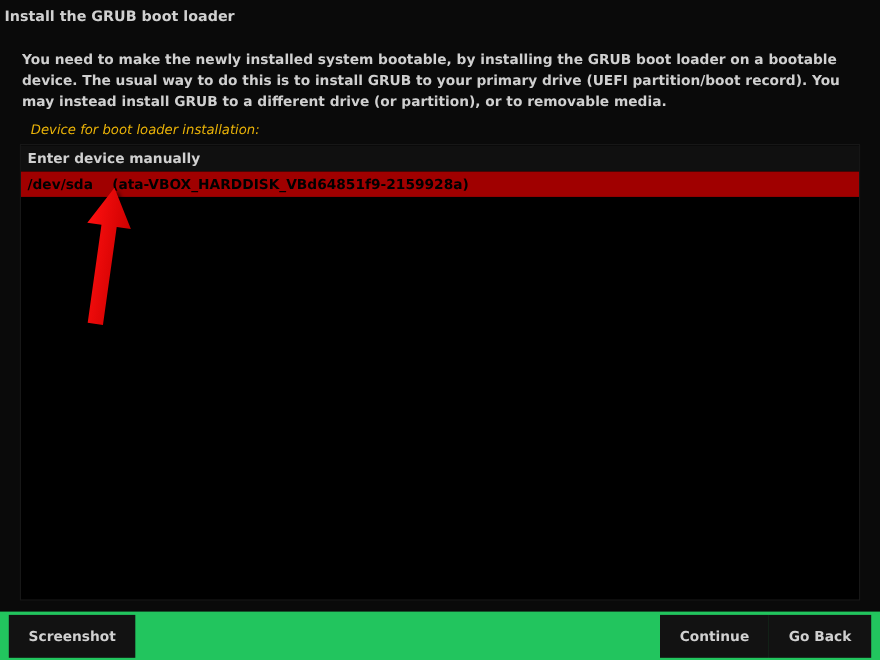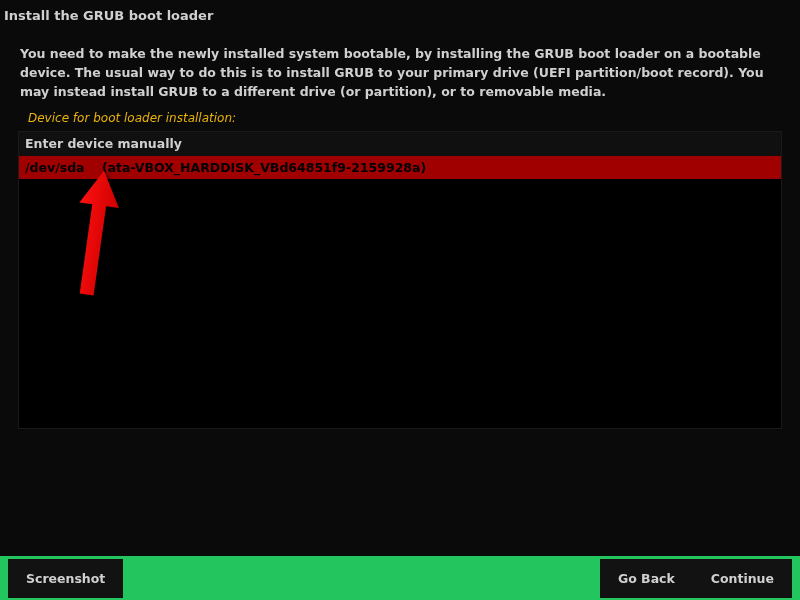--- a/index.html
+++ b/index.html
@@ -33,21 +33,21 @@
     .section-label {
       padding: 10px 0 4px 28px;
       font-style: italic;
       color: #eab308;
       font-size: 12px;
     }
     .device-list {
       margin: 2px 18px 0 18px;
       background: #000;
       border: 1px solid #1a1a1a;
-      height: 298px;
+      height: 415px;
       overflow: hidden;
     }
     .device-row {
       padding: 3px 6px;
       font-weight: bold;
       font-size: 12.5px;
       line-height: 1.4;
     }
     .device-row.header {
       background: #101010;
@@ -122,15 +122,15 @@
       <stop offset="0%" stop-color="#ff1010"></stop>
       <stop offset="100%" stop-color="#cc0000"></stop>
     </linearGradient>
   </defs>
   <polygon points="25,0 45,35 32,35 32,125 18,125 18,35 5,35" fill="url(#arrowGrad)" transform="rotate(8 25 65)"></polygon>
 </svg>
 
 <div class="footer">
   <button class="btn">Screenshot</button>
   <div class="spacer"></div>
+  <button class="btn">Continue</button>
   <button class="btn">Go Back</button>
-  <button class="btn">Continue</button>
 </div>
 
 </body></html>

